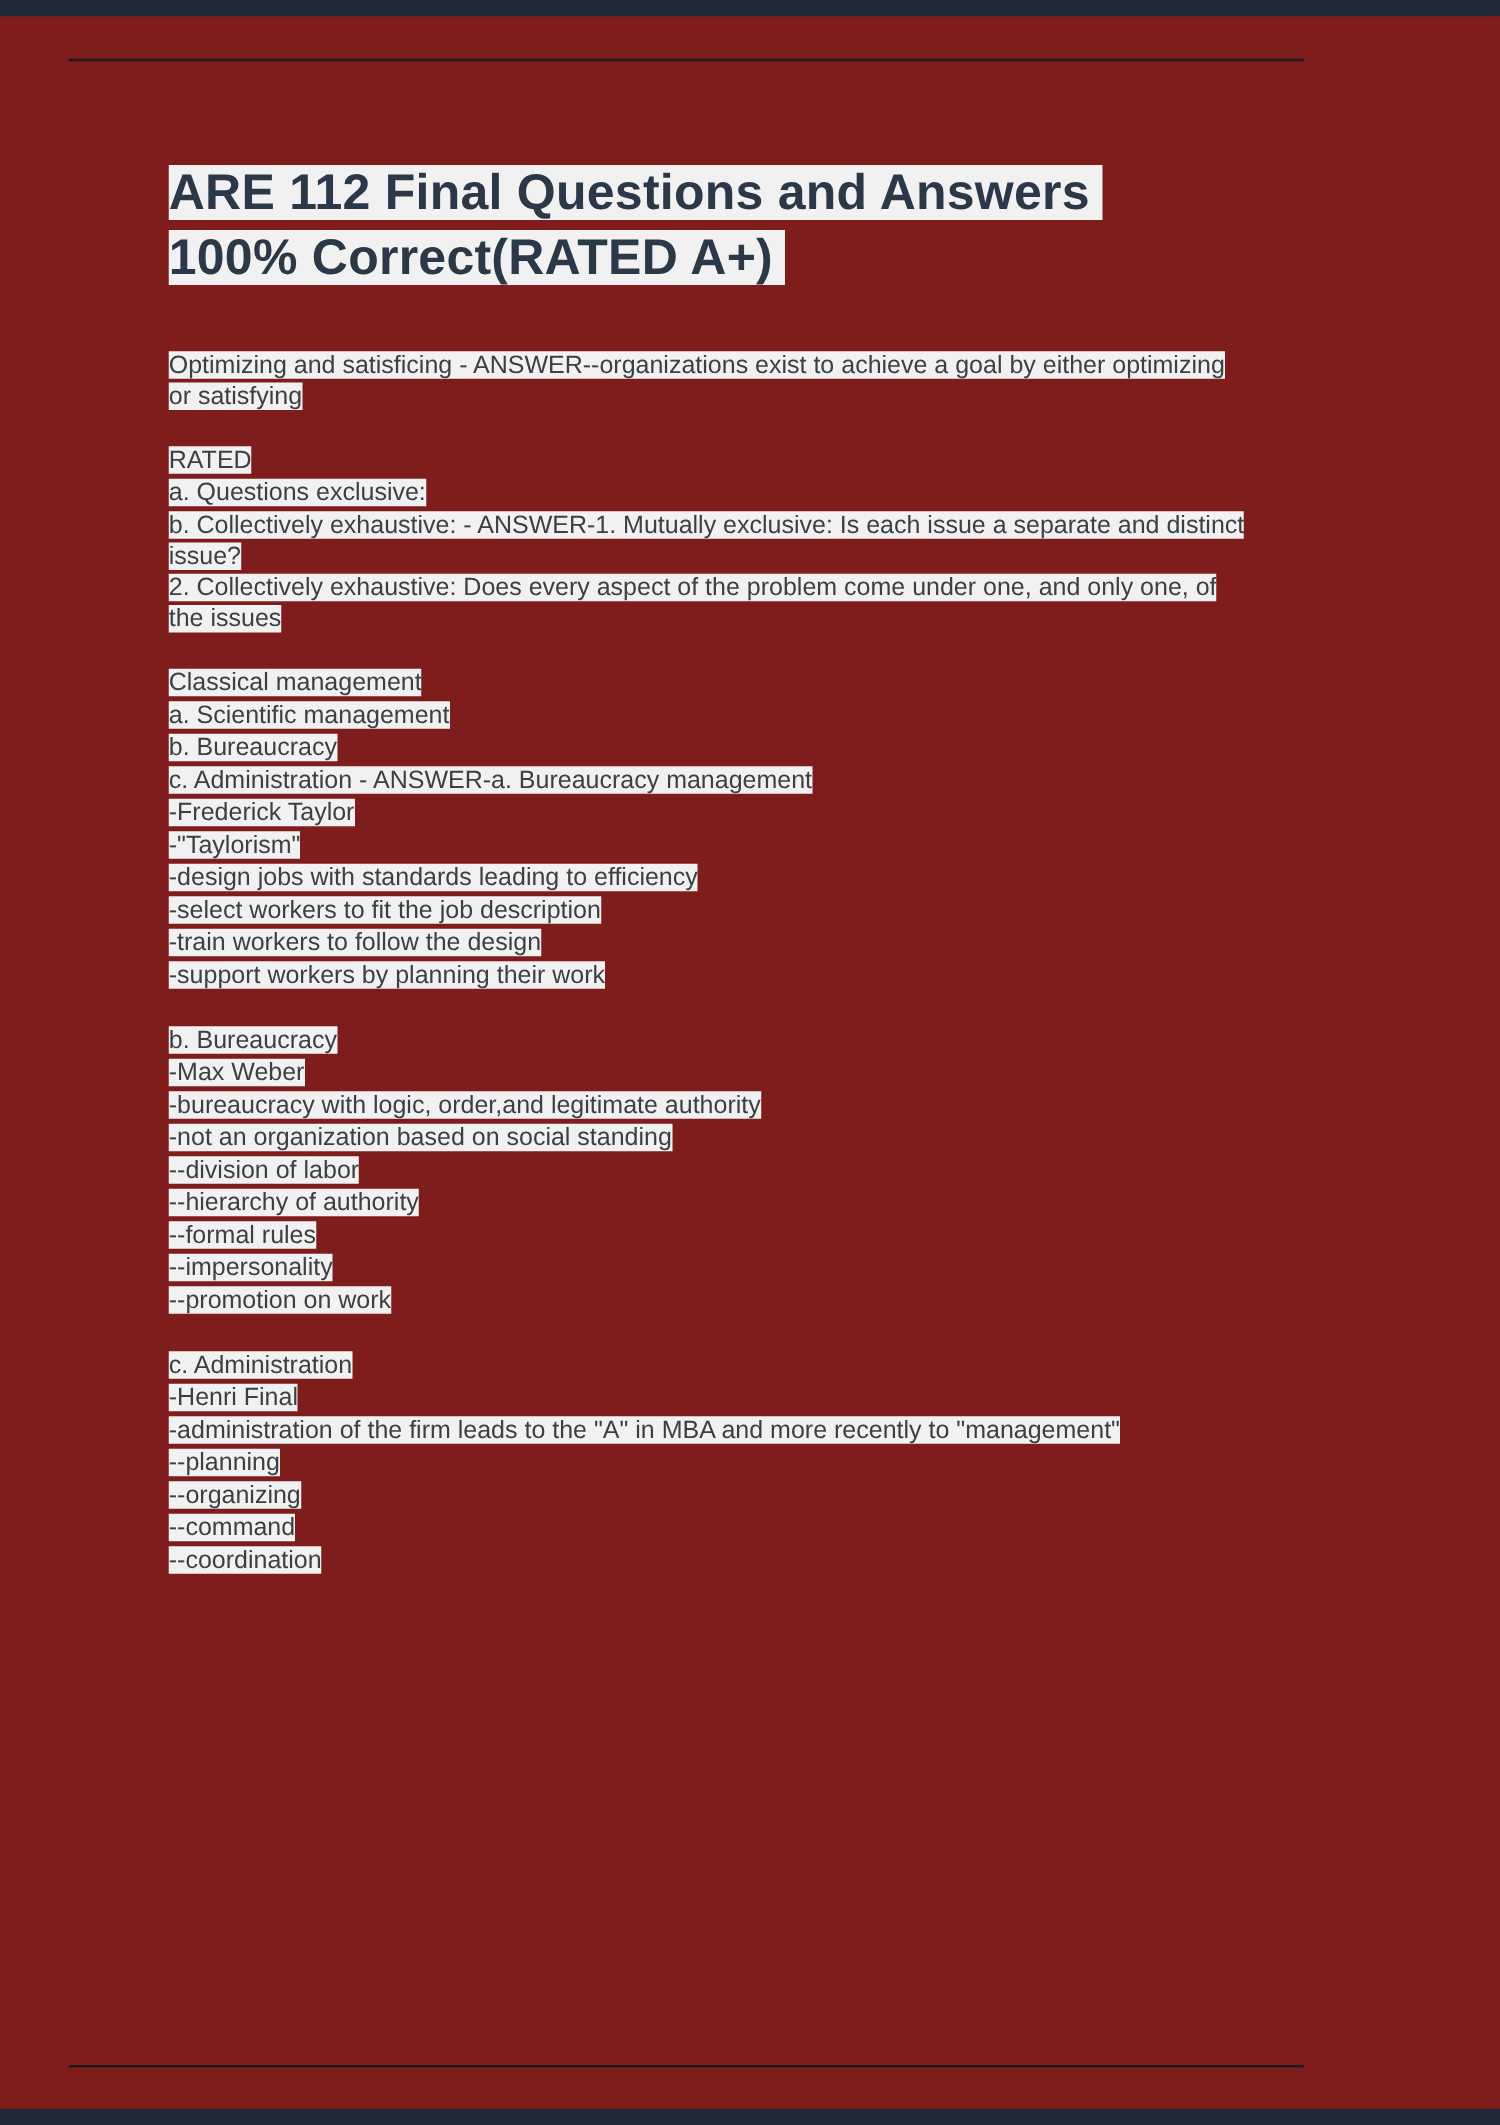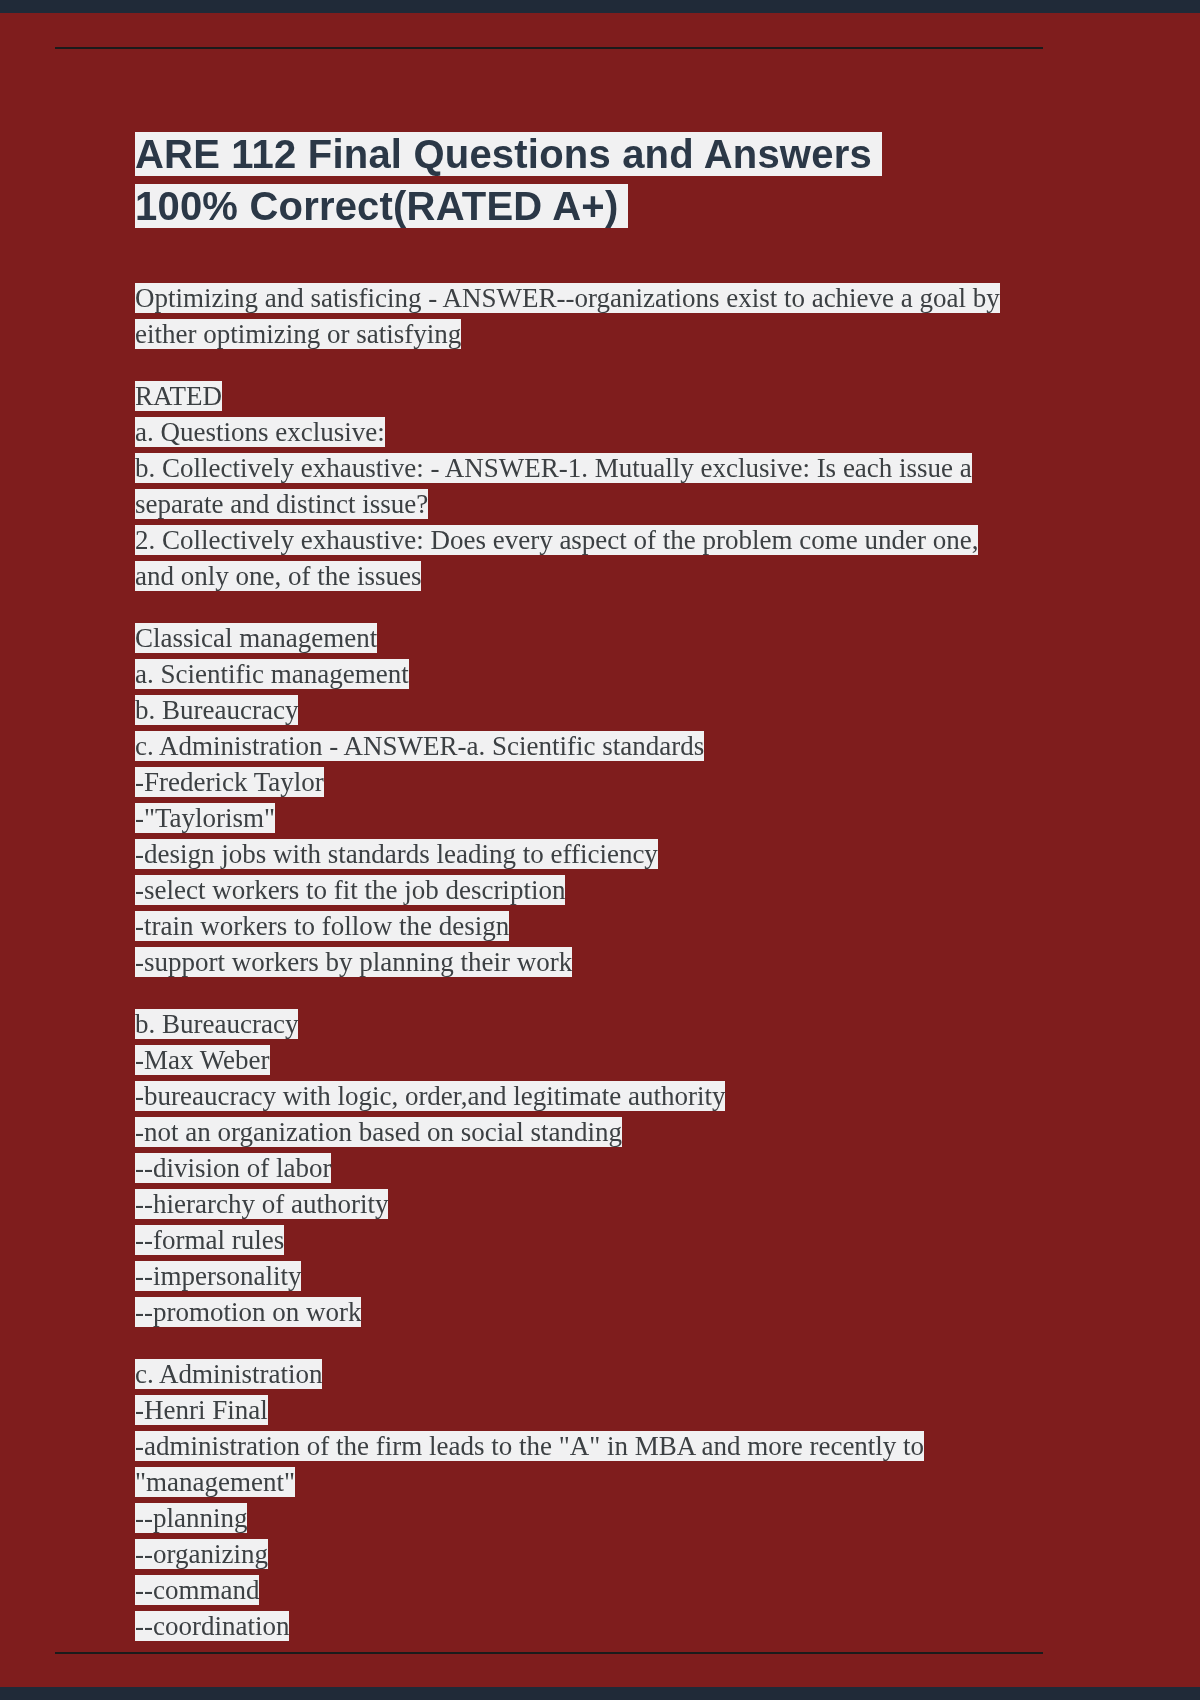--- a/index.html
+++ b/index.html
@@ -58,25 +58,24 @@
     letter-spacing: 0.2px;
   }
   .title .hl {
     background: var(--highlight);
     padding-right: 10px;
   }
   .paragraph {
     margin-bottom: 26px;
   }
   .line {
-    font-size: 27px;
-    line-height: 36px;
+    font-size: 20px;
+    line-height: 25px;
     color: var(--body-color);
     min-height: 26px;
-    font-family: Liberation Serif, serif;
   }
   .line .hl {
     background: var(--highlight);
   }
 </style>
 </head>
 <body>
 
 <div class="sheet">
   <div class="top-bar"></div>
@@ -91,21 +90,21 @@
         <div class="paragraph">
           <div class="line"><span class="hl">RATED</span></div>
           <div class="line"><span class="hl">a. Questions exclusive:</span></div>
           <div class="line"><span class="hl">b. Collectively exhaustive: - ANSWER-1. Mutually exclusive: Is each issue a separate and distinct issue?</span></div>
           <div class="line"><span class="hl">2. Collectively exhaustive: Does every aspect of the problem come under one, and only one, of the issues</span></div>
         </div>
         <div class="paragraph">
           <div class="line"><span class="hl">Classical management</span></div>
           <div class="line"><span class="hl">a. Scientific management</span></div>
           <div class="line"><span class="hl">b. Bureaucracy</span></div>
-          <div class="line"><span class="hl">c. Administration - ANSWER-a. Scientific standards</span></div>
+          <div class="line"><span class="hl">c. Administration - ANSWER-a. Bureaucracy management</span></div>
           <div class="line"><span class="hl">-Frederick Taylor</span></div>
           <div class="line"><span class="hl">-"Taylorism"</span></div>
           <div class="line"><span class="hl">-design jobs with standards leading to efficiency</span></div>
           <div class="line"><span class="hl">-select workers to fit the job description</span></div>
           <div class="line"><span class="hl">-train workers to follow the design</span></div>
           <div class="line"><span class="hl">-support workers by planning their work</span></div>
         </div>
         <div class="paragraph">
           <div class="line"><span class="hl">b. Bureaucracy</span></div>
           <div class="line"><span class="hl">-Max Weber</span></div>

